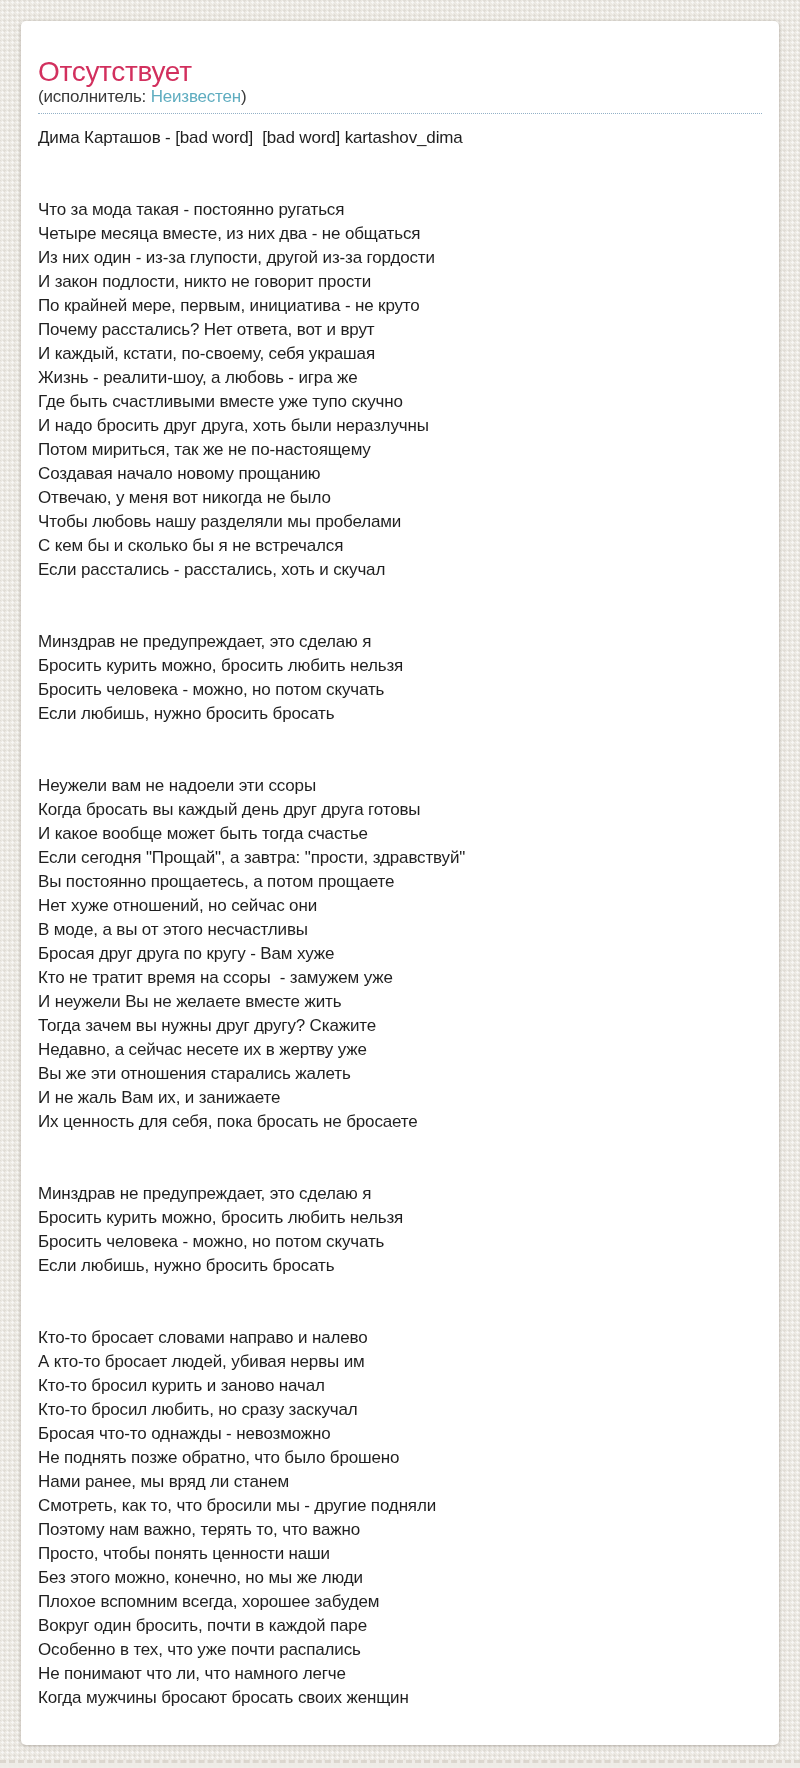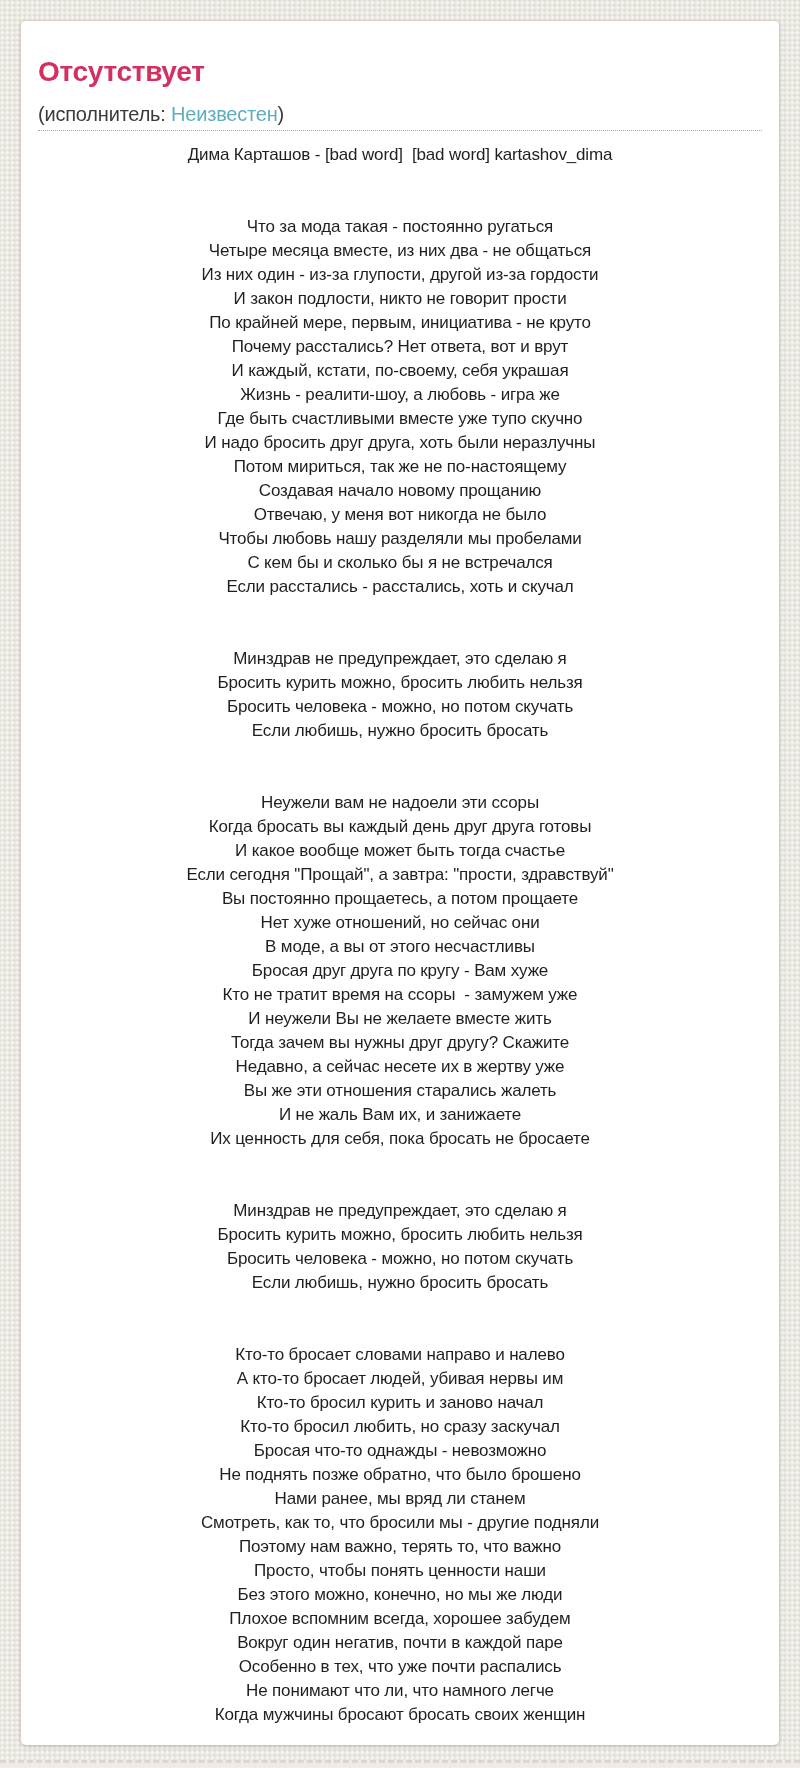--- a/index.html
+++ b/index.html
@@ -20,33 +20,32 @@
     background-position:0 0,2px 3px;
   }
   .card{
     position:absolute;left:21px;top:21px;width:758px;height:1724px;
     box-sizing:border-box;background:#ffffff;border-radius:5px;
     box-shadow:0 1px 4px rgba(110,100,90,.4);
     padding:36px 17px 0 17px;
   }
   .song-title{
     font-size:28px;line-height:30px;color:var(--title-color);
-    text-decoration:none;display:inline-block;font-weight:700;
+    text-decoration:none;display:inline-block;font-weight:400;
     letter-spacing:-0.3px;
   }
   .artist-line{
-    margin-top:17px;font-size:20px;line-height:20px;color:#3a3a3a;
+    margin-top:0;font-size:17px;line-height:20px;color:#3a3a3a;
     padding-bottom:6px;border-bottom:1px dotted var(--dotted-color);
     letter-spacing:-0.2px;
   }
   .artist-line a{color:var(--link-color);text-decoration:none;}
   .lyrics{
     margin-top:12px;font-size:17px;line-height:24px;color:var(--text-color);
     letter-spacing:-0.15px;
-    text-align:center;
   }
   .stanza{margin:0 0 48px 0;}
   .stanza:last-child{margin-bottom:0;}
   .line{white-space:pre-wrap;min-height:24px;}
   .bottom-divider{
     position:absolute;left:0;right:0;top:1760px;height:8px;
     border-top:3px dashed #dad4cc;background:#f0ede8;opacity:.9;
   }
 </style>
 </head>
@@ -114,21 +113,21 @@
         <div class="line">Кто-то бросил курить и заново начал</div>
         <div class="line">Кто-то бросил любить, но сразу заскучал</div>
         <div class="line">Бросая что-то однажды - невозможно</div>
         <div class="line">Не поднять позже обратно, что было брошено</div>
         <div class="line">Нами ранее, мы вряд ли станем</div>
         <div class="line">Смотреть, как то, что бросили мы - другие подняли</div>
         <div class="line">Поэтому нам важно, терять то, что важно</div>
         <div class="line">Просто, чтобы понять ценности наши</div>
         <div class="line">Без этого можно, конечно, но мы же люди</div>
         <div class="line">Плохое вспомним всегда, хорошее забудем</div>
-        <div class="line">Вокруг один негатив, почти в каждой паре</div>
+        <div class="line">Вокруг один бросить, почти в каждой паре</div>
         <div class="line">Особенно в тех, что уже почти распались</div>
         <div class="line">Не понимают что ли, что намного легче</div>
         <div class="line">Когда мужчины бросают бросать своих женщин</div>
       </div>
     </div>
 </div>
 
 <div class="bottom-divider"></div>
 
 </body></html>

